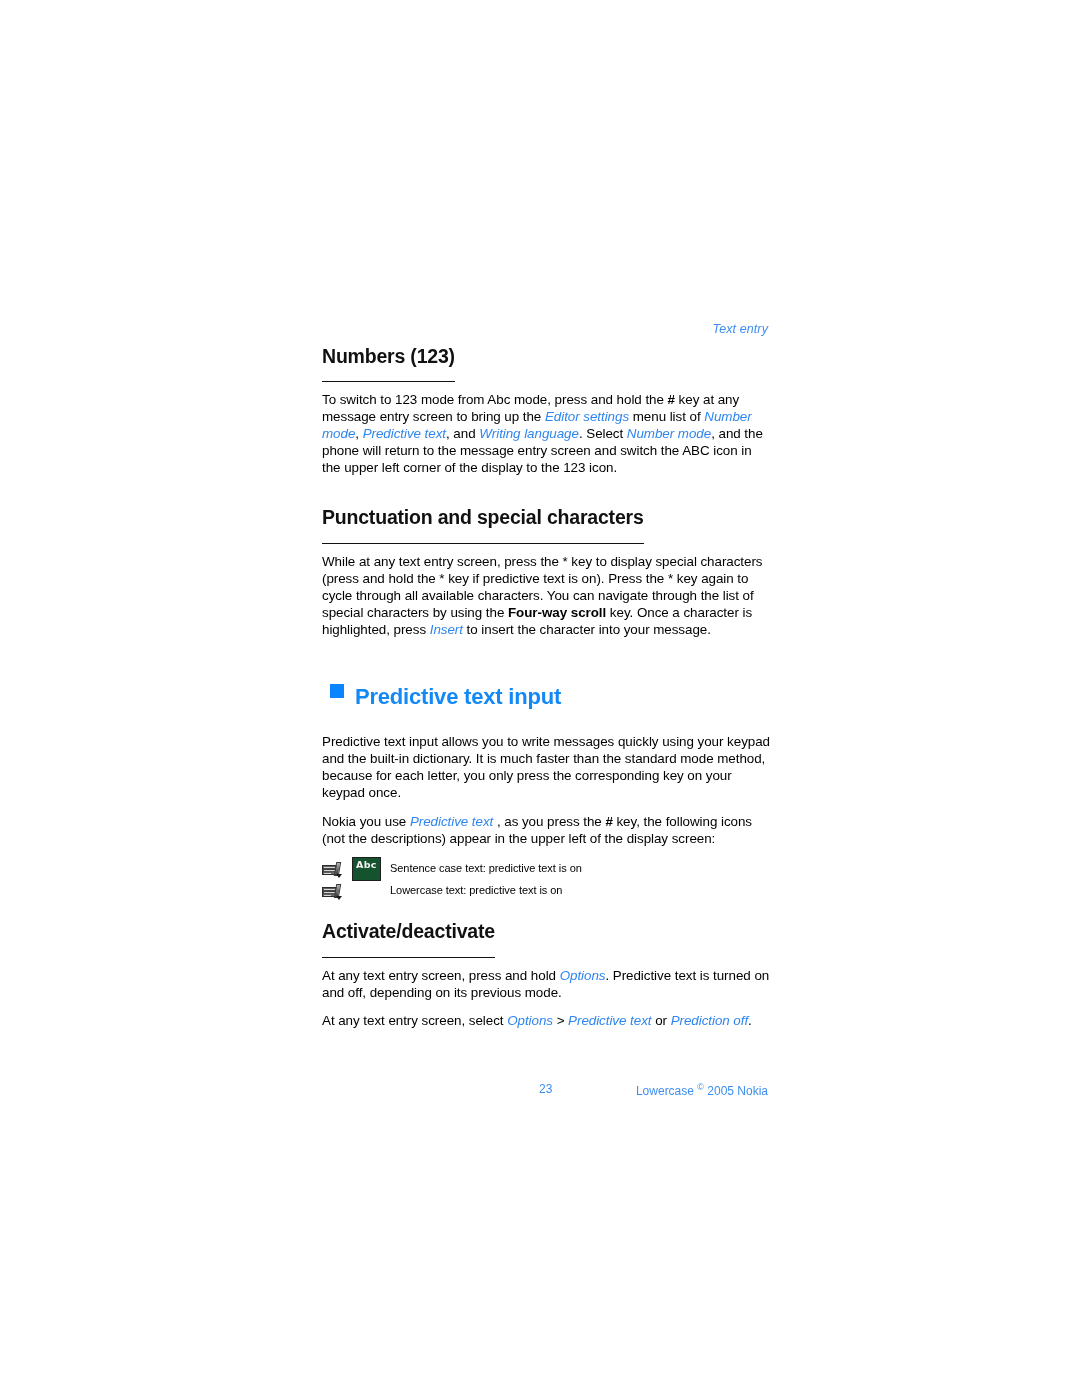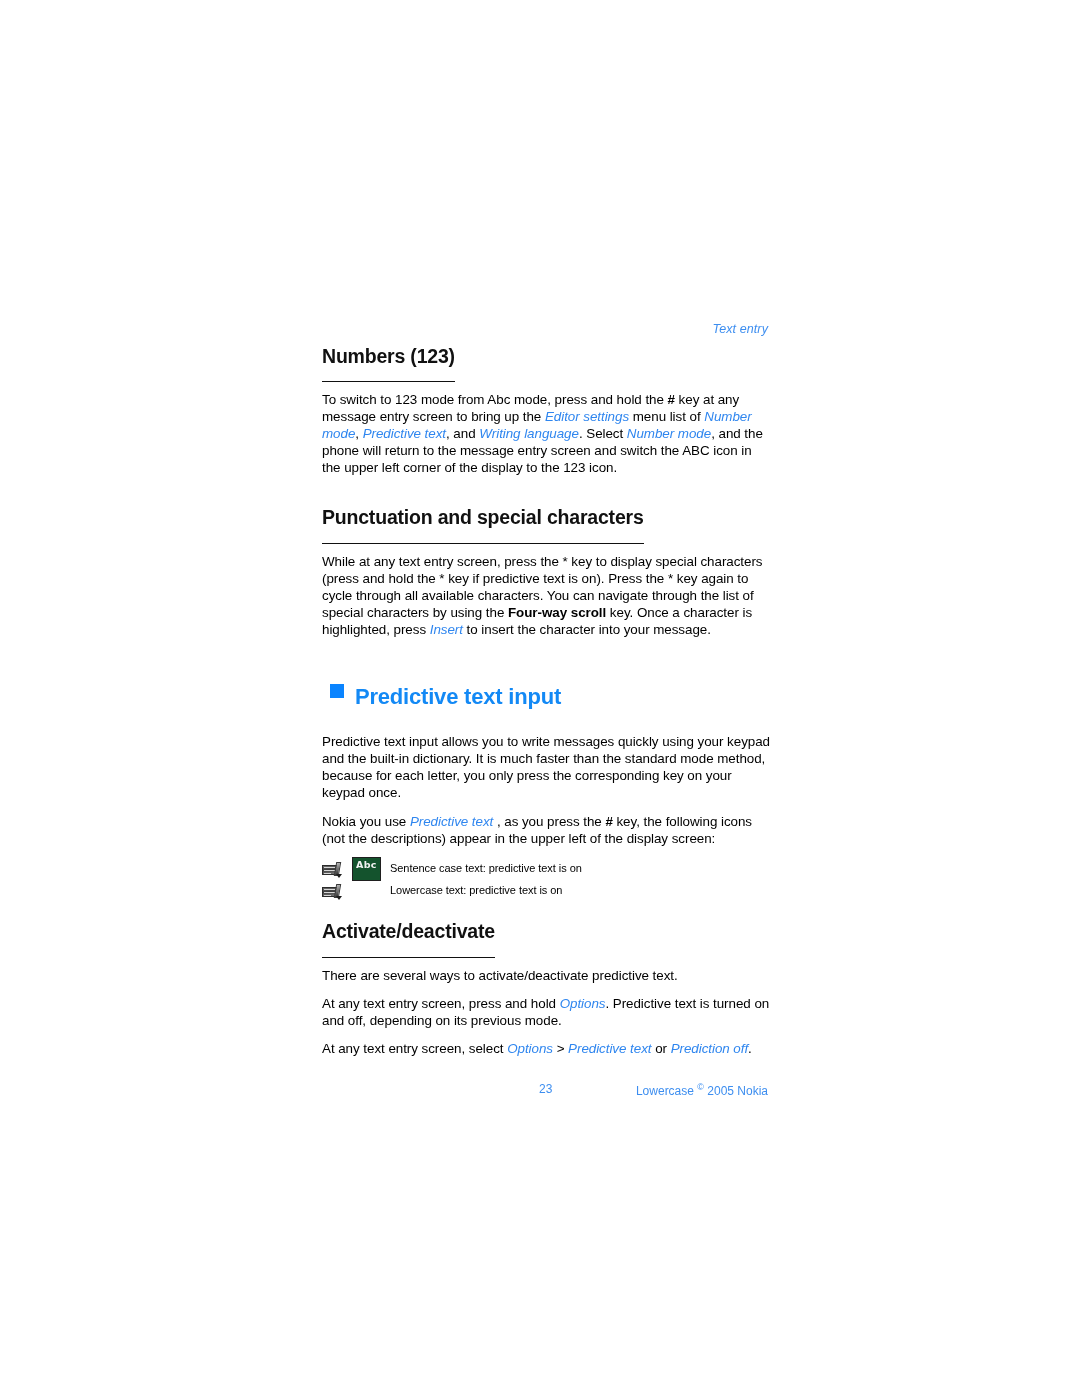--- a/index.html
+++ b/index.html
@@ -275,21 +275,20 @@
       </span>
       <span class="icon-slot-b"></span>
       <span class="legend-text">Lowercase text: predictive text is on</span>
     </div>
 
     <div class="gap-sec"></div>
 
     <div class="heading-wrap">
       <h2 class="section-heading">Activate/deactivate</h2>
     </div>
-    <p class="body tight">There are several ways to activate/deactivate predictive text.</p>
     <p class="body tight"><span>At any text entry screen, press and hold </span><span class="lnk">Options</span><span>. Predictive text is turned on and off, depending on its previous mode.</span></p>
     <p class="body tight"><span>At any text entry screen, select </span><span class="lnk">Options</span><span> &gt; </span><span class="lnk">Predictive text</span><span> or </span><span class="lnk">Prediction off</span><span>.</span></p>
 
   </div>
 
   <div class="footer">
     <span class="page-number">23</span>
     <span class="copyright"><span>Lowercase </span><sup>©</sup><span> 2005 Nokia</span></span>
   </div>
 

